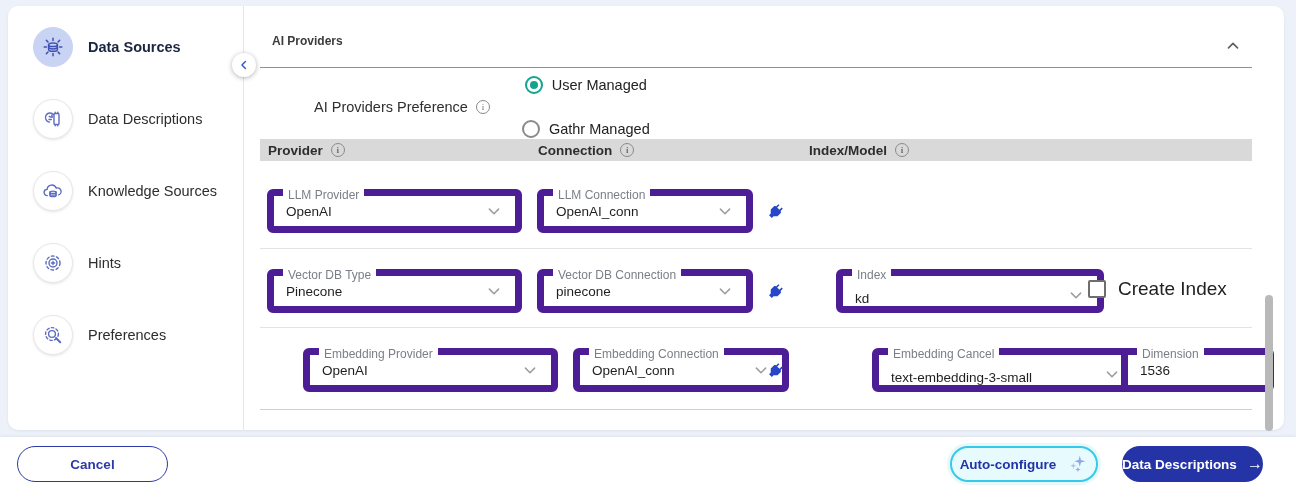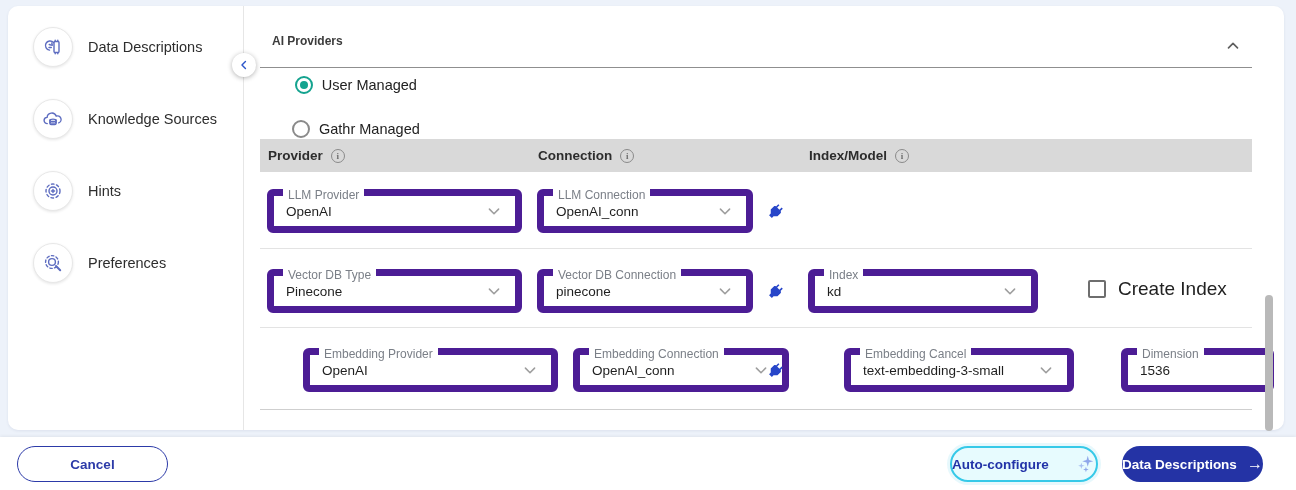--- a/index.html
+++ b/index.html
@@ -50,21 +50,21 @@
   .radio-opt.selected .radio-circle { border-color:#14a38f; }
   .radio-opt.selected .radio-circle::after {
     content:""; position:absolute; left:3px; top:3px; width:8px; height:8px; border-radius:50%; background:#14a38f;
   }
   .info { width:14px; height:14px; border-radius:50%; border:1px solid #8a8a8a; color:#6e6e6e;
           display:inline-flex; align-items:center; justify-content:center;
           font-size:9px; font-family:"Liberation Serif", serif; flex:0 0 auto; }
   .info::before { content:"i"; }
 
   .grid-header {
-    position:absolute; left:0; right:0; top:133px; height:33px;
+    position:absolute; left:0; right:0; top:133px; height:22px;
     background:#d9d9d9; display:flex; align-items:center;
     font-size:13.5px; font-weight:bold; color:#2d2d2d;padding-left:35px;
   }
   .gh-cell { display:flex; align-items:center; gap:8px; position:absolute; }
   .gh-provider { left:8px; }
   .gh-connection { left:278px; }
   .gh-index { left:549px; }
 
   .row { position:absolute; left:0; right:0; }
   .row-1 { top:177px; height:64px; }
@@ -80,21 +80,21 @@
     position:absolute; top:-8px; left:9px; background:#fff; padding:0 5px;
     font-size:12px; color:#7a7f87; white-space:nowrap;
   }
   .field-value { font-size:13.5px; color:#1f1f1f; flex:1; overflow:hidden; white-space:nowrap; }
   .field .dd-arrow { flex:0 0 auto; }
   .plug-btn { position:absolute; width:24px; height:24px; display:flex; align-items:center; justify-content:center; cursor:pointer; }
   .plug-btn svg { transform:rotate(45deg); }
 
   .c1 { left:7px;  width:255px; }
   .c2 { left:277px; width:216px; }
-  .c3 { left:548px; width:230px; }
+  .c3 { left:576px; width:268px;align-items:flex-end; }
   .plug-pos { left:503px; }
   .r1-y { top:6px; }  .r1-plug { top:16px; }
   .r2-y { top:20px; } .r2-plug { top:30px; }
   .r3-y { top:20px;margin-left:36px; } .r3-plug { top:30px; }
 
   .checkbox-wrap { position:absolute; left:828px; top:29px; display:flex; align-items:center; gap:12px; cursor:pointer; }
   .checkbox { width:18px; height:18px; border:2px solid #6e6e6e; border-radius:2px; background:#fff; }
   .checkbox-label { font-size:19px; color:#222; }
   .dim-field { left:825px; width:153px; }
 
@@ -103,33 +103,44 @@
 
   
   .footer {
     position:absolute; left:0; top:437px; width:1296px; height:53px; background:#fff;
     box-shadow:0 -1px 3px rgba(0,0,0,.06);
     text-decoration:underline;
   }
   .btn { position:absolute; top:9px; height:36px; border-radius:18px; display:flex; align-items:center; justify-content:center;
          font-size:13.5px; font-weight:bold; cursor:pointer; font-family:"Liberation Sans", sans-serif; }
   .btn-cancel { left:17px; width:151px; background:#fff; border:1px solid #2c3aa8; color:#2c3aa8; }
-  .btn-auto { right:198px; width:148px; background:#e7fbfe; border:2px solid #36c9e8; color:#2233a8; gap:10px; box-shadow:0 0 0 3px rgba(54,201,232,.12);justify-content:space-between; }
+  .btn-auto { right:198px; width:148px; background:#e7fbfe; border:2px solid #36c9e8; color:#2233a8; gap:10px; box-shadow:0 0 0 3px rgba(54,201,232,.12); }
   .btn-next { right:33px; width:141px; background:#2433a5; border:none; color:#fff; gap:10px; }
   .next-arrow { font-size:16px; font-weight:bold; }
 
   svg { display:block; }
 </style>
 </head>
 <body>
 
 <div class="card">
 
   <nav class="sidebar">
 
+    <div class="side-item active">
+      <span class="side-icon">
+        <svg width="24" height="24" viewBox="0 0 24 24" fill="none" stroke="#3f51b5" stroke-width="1.5" stroke-linecap="round">
+          <ellipse cx="12" cy="9.8" rx="4.4" ry="1.8"></ellipse>
+          <path d="M7.6 9.8v4.6c0 1 2 1.8 4.4 1.8s4.4-.8 4.4-1.8V9.8"></path>
+          <path d="M7.6 12.1c0 1 2 1.8 4.4 1.8s4.4-.8 4.4-1.8"></path>
+          <path d="M12 3.2v2.2M12 18.6v2.2M3.2 12h2.2M18.6 12h2.2M5.4 5.4l1.6 1.6M17 17l1.6 1.6M18.6 5.4L17 7M7 17l-1.6 1.6"></path>
+        </svg>
+      </span>
+      <span class="side-label">Data Sources</span>
+    </div>
 
     <div class="side-item">
       <span class="side-icon">
         <svg width="24" height="24" viewBox="0 0 24 24" fill="none" stroke="#5d6cc0" stroke-width="1.4" stroke-linecap="round">
           <path d="M12.5 7.5a4.6 4.6 0 10-4 7.6"></path>
           <path d="M8.2 9.5l2 .7M8 12.5h2.3M10.8 8l.5 2.2"></path>
           <rect x="13" y="6.5" width="5" height="11" rx="1"></rect>
           <path d="M14.2 6.2v-1M16.8 6.2v-1M14.2 18.8v-1M16.8 18.8v-1"></path>
         </svg>
       </span>
@@ -181,20 +192,24 @@
 
     <h1 class="panel-title">AI Providers</h1>
     <div class="section-chevron">
       <svg width="18" height="18" viewBox="0 0 24 24">
         <path d="M6 14.5l6-6 6 6" fill="none" stroke="#5f5f5f" stroke-width="2.2" stroke-linecap="round" stroke-linejoin="round"></path>
       </svg>
     </div>
     <div class="title-divider"></div>
 
     <div class="pref-row">
+      <span class="pref-label">
+        <span>AI Providers Preference</span>
+        <span class="info"></span>
+      </span>
       <div class="radio-group">
         <label class="radio-opt selected">
           <span class="radio-circle"></span>
           <span>User Managed</span>
         </label>
         <label class="radio-opt">
           <span class="radio-circle"></span>
           <span>Gathr Managed</span>
         </label>
       </div>

